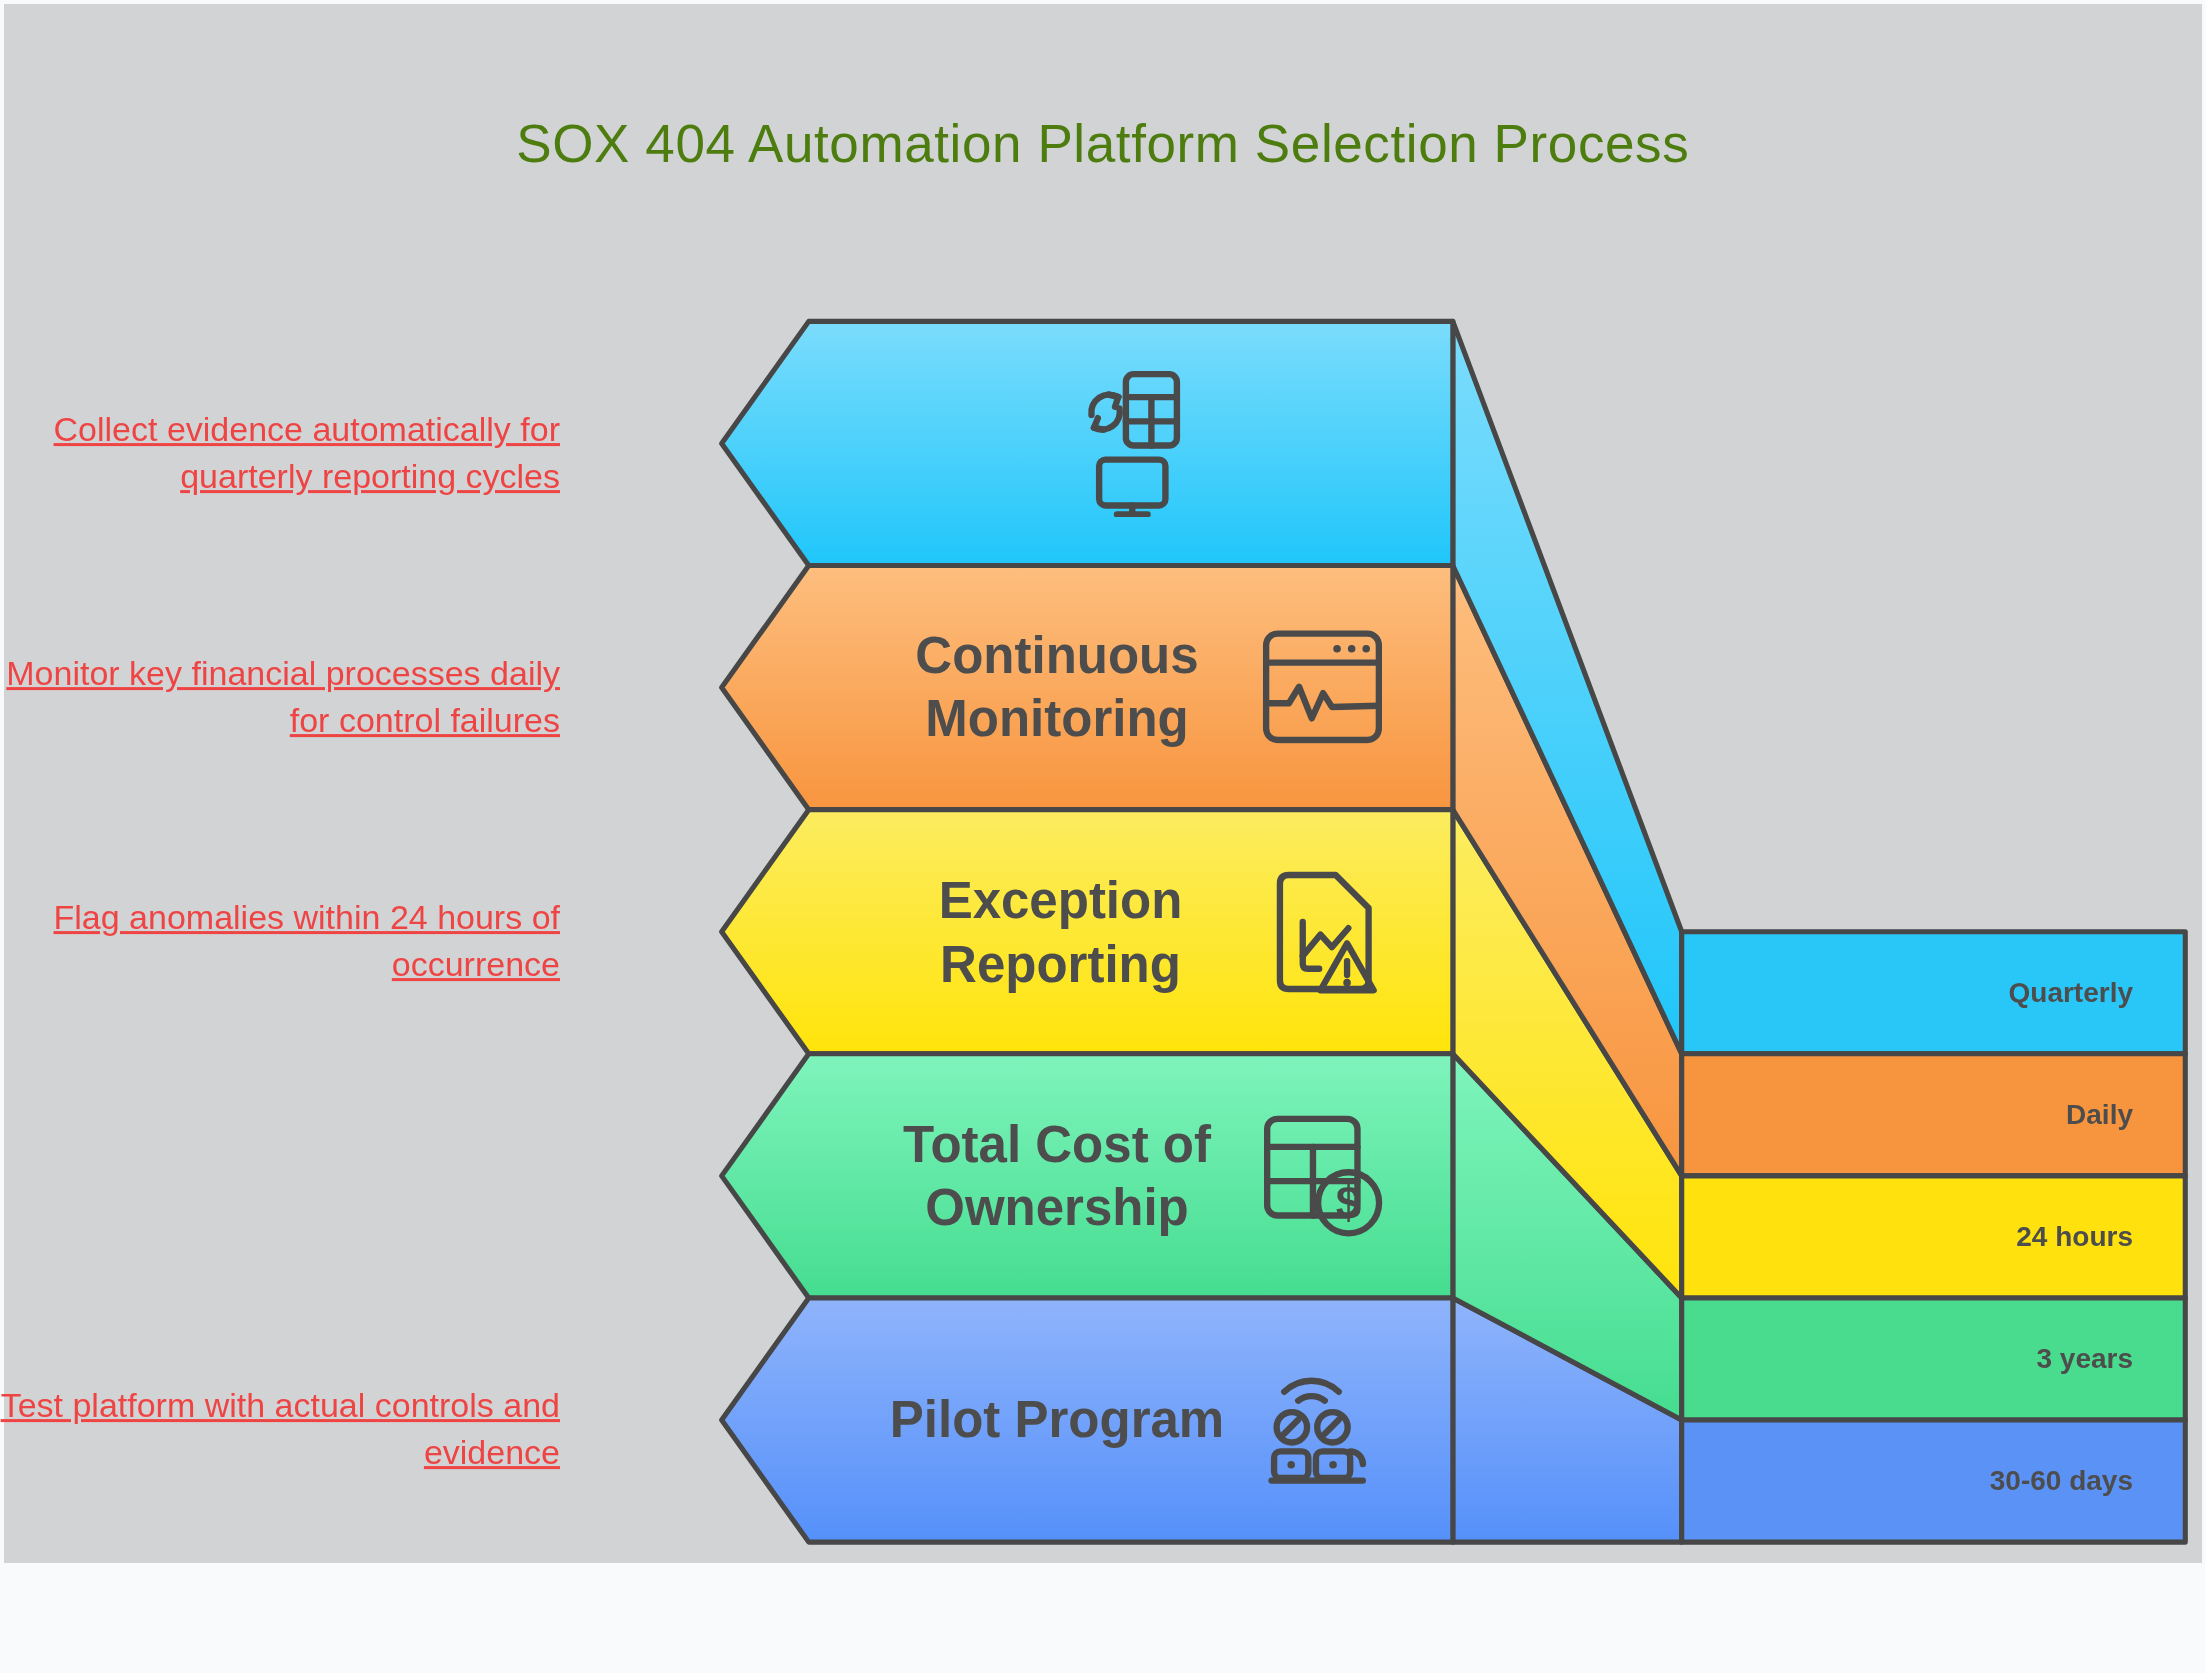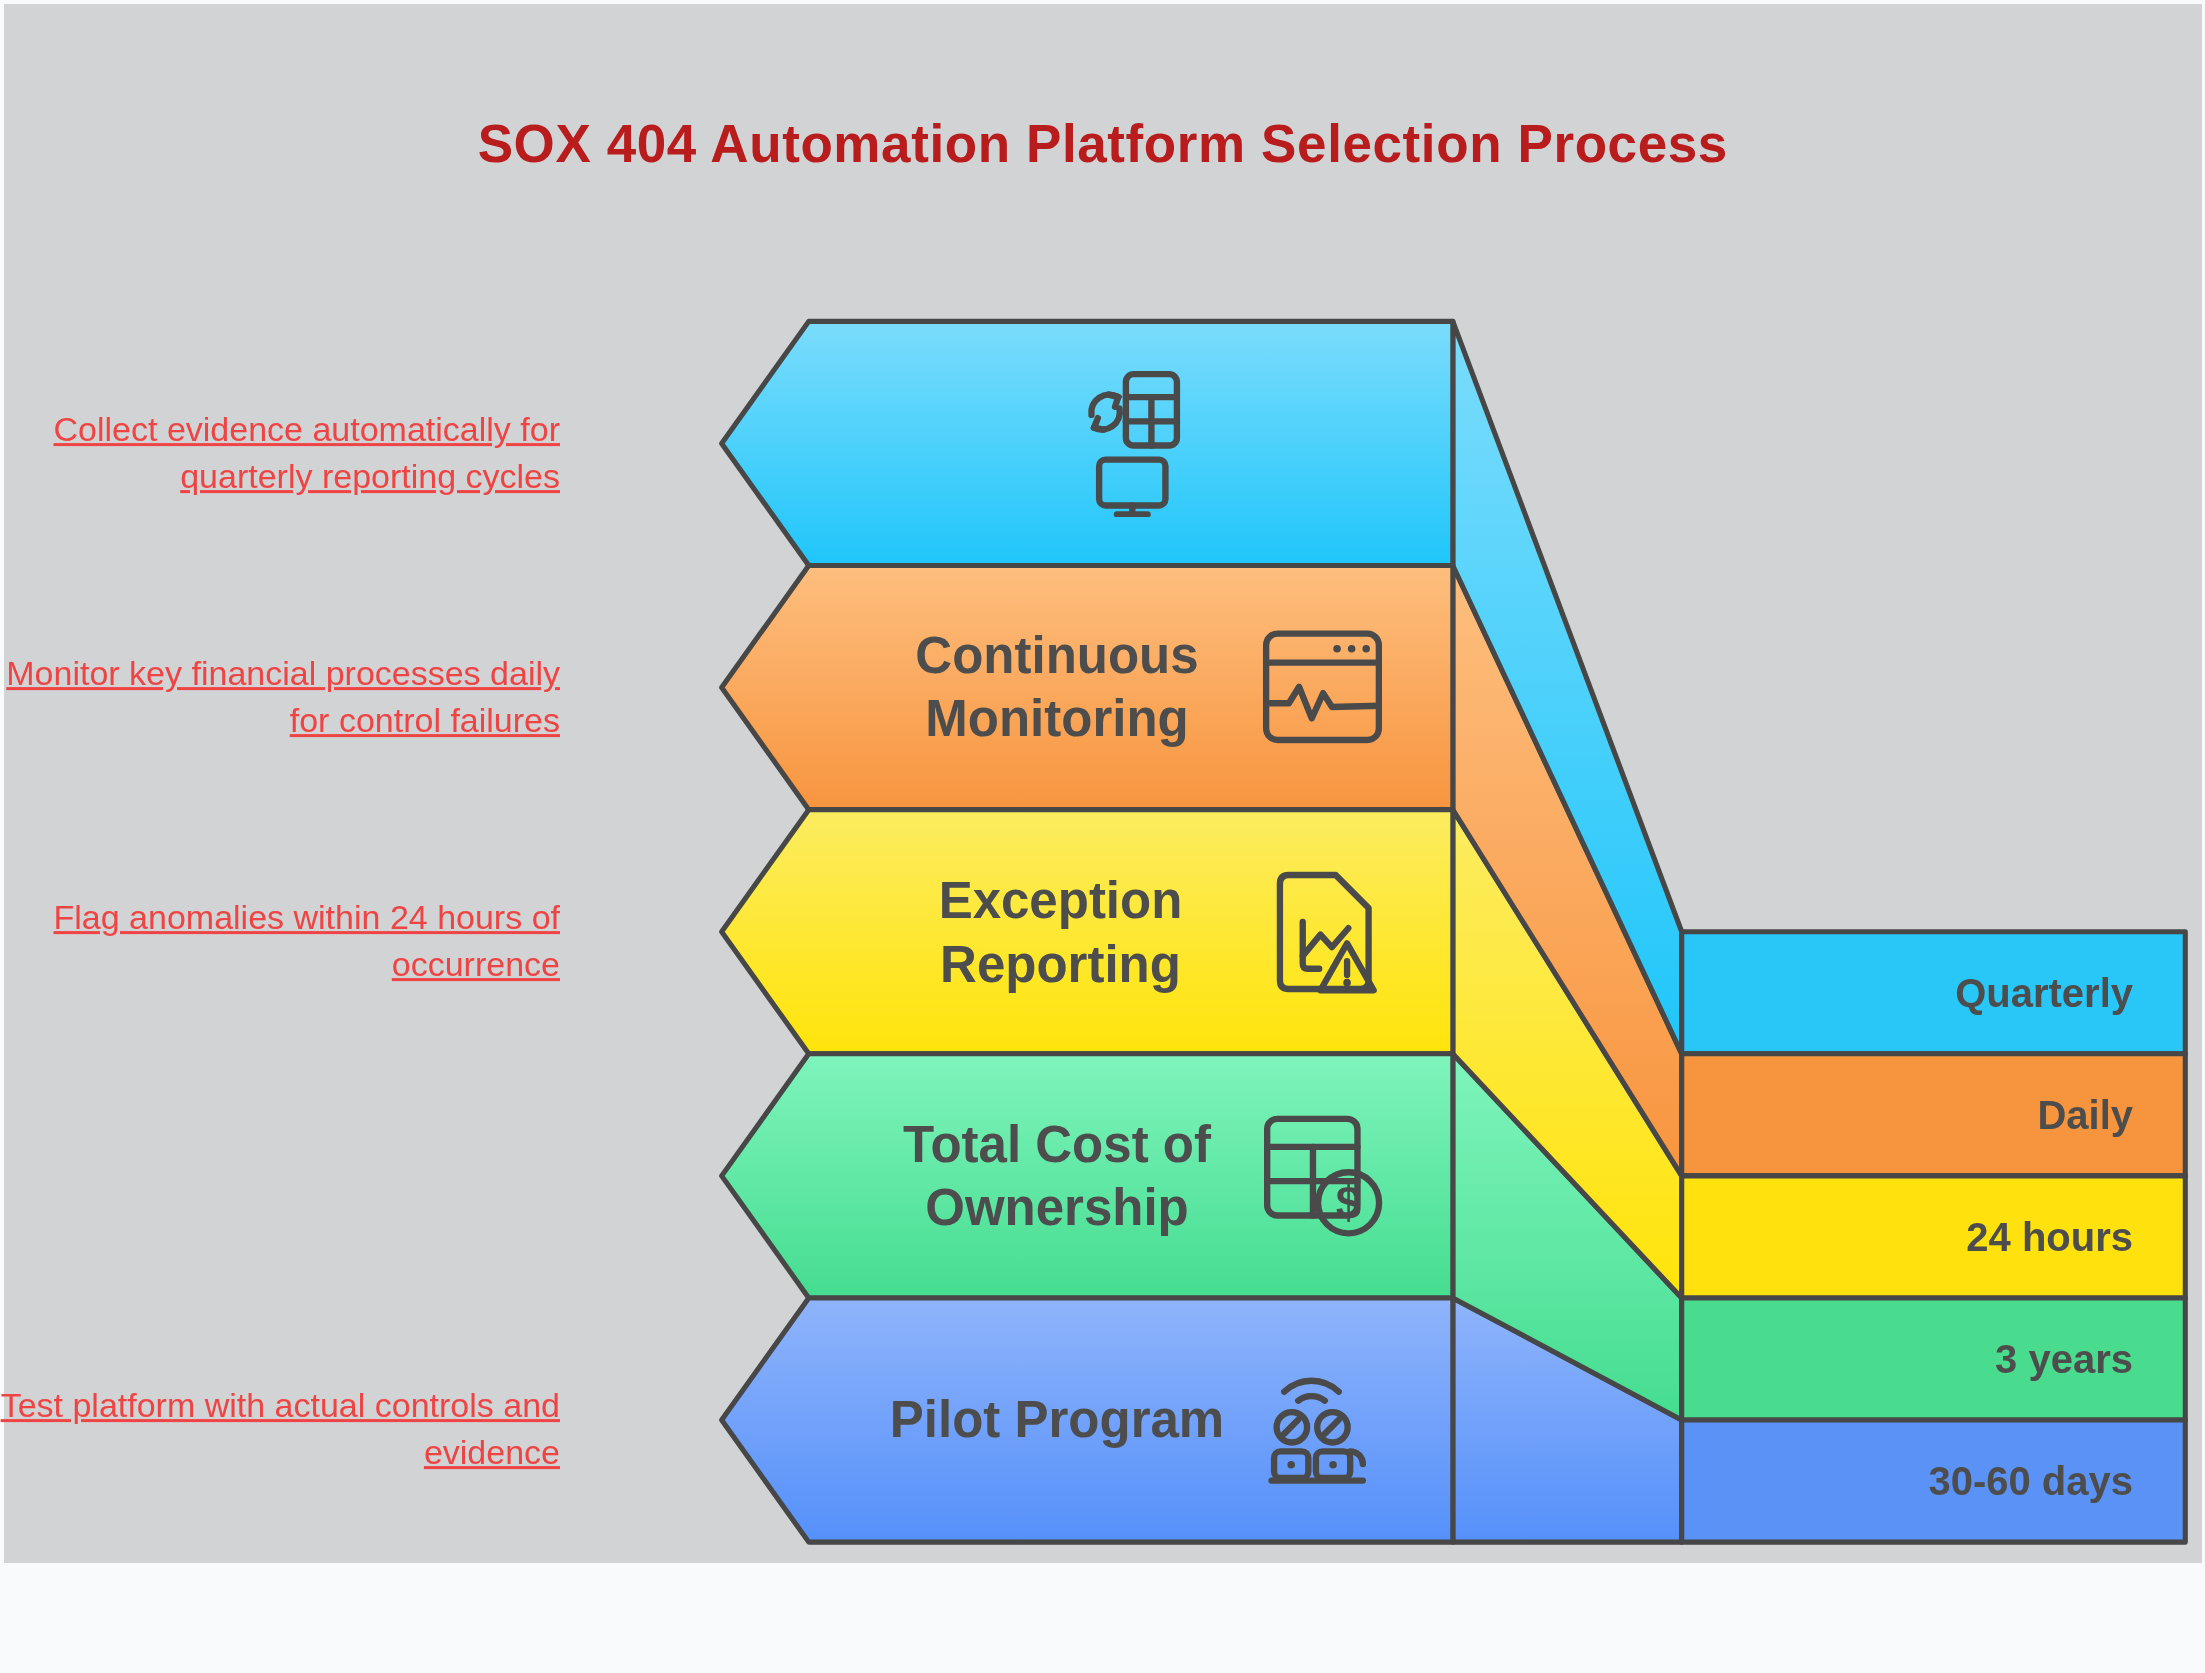--- a/index.html
+++ b/index.html
@@ -11,21 +11,21 @@
   }
   .page{position:relative;width:2205px;height:1674px;overflow:hidden;}
   .canvas-bg{
     position:absolute;left:3.8px;top:3.8px;width:2198px;height:1559px;
     background:#D2D3D4;
   }
   .shapes{position:absolute;left:0;top:0;width:2205px;height:1674px;}
   .shape{stroke:#474747;stroke-width:8;stroke-linejoin:round;}
   .page-title{
     position:absolute;left:3.8px;top:113px;width:2198px;
-    text-align:center;font-size:53px;font-weight:bold;color:#b91c1c;
+    text-align:center;font-size:53px;font-weight:normal;color:#4d7c0f;
     letter-spacing:0.6px;
   }
   .desc{
     position:absolute;right:1645px;transform:translateY(-50%);
     text-align:right;font-size:34px;line-height:1.38;color:#ef4444;text-decoration:underline;
   }
   .desc.d1{top:453px;width:610px;}
   .desc.d2{top:697px;width:560px;}
   .desc.d3{top:941px;width:585px;}
   .desc.d4{top:1185px;width:509px;}
@@ -38,21 +38,21 @@
   .label-row.r2{top:687px;}
   .label-row.r3{top:932px;}
   .label-row.r4{top:1176px;}
   .label-row.r5{top:1420px;}
   .step-label{
     max-width:356px;text-align:center;
     font-size:51px;font-weight:bold;line-height:1.24;color:#4D4D4D;
   }
   .bar-label{
     position:absolute;left:1682px;width:451px;transform:translateY(-50%);
-    text-align:right;font-size:40px;font-weight:bold;color:#4D4D4D;
+    text-align:right;font-size:28px;font-weight:bold;color:#4D4D4D;
   }
   .bar-label.b1{top:993px;}
   .bar-label.b2{top:1115px;}
   .bar-label.b3{top:1237px;}
   .bar-label.b4{top:1359px;}
   .bar-label.b5{top:1481px;}
   .ic *{stroke:#4A4A4A;stroke-width:10;fill:none;stroke-linecap:round;stroke-linejoin:round;}
   .ic .fill{fill:#4A4A4A;stroke:none;}
   .ic .dollar{
     fill:#4A4A4A;stroke:none;font-family:"Liberation Sans",sans-serif;

